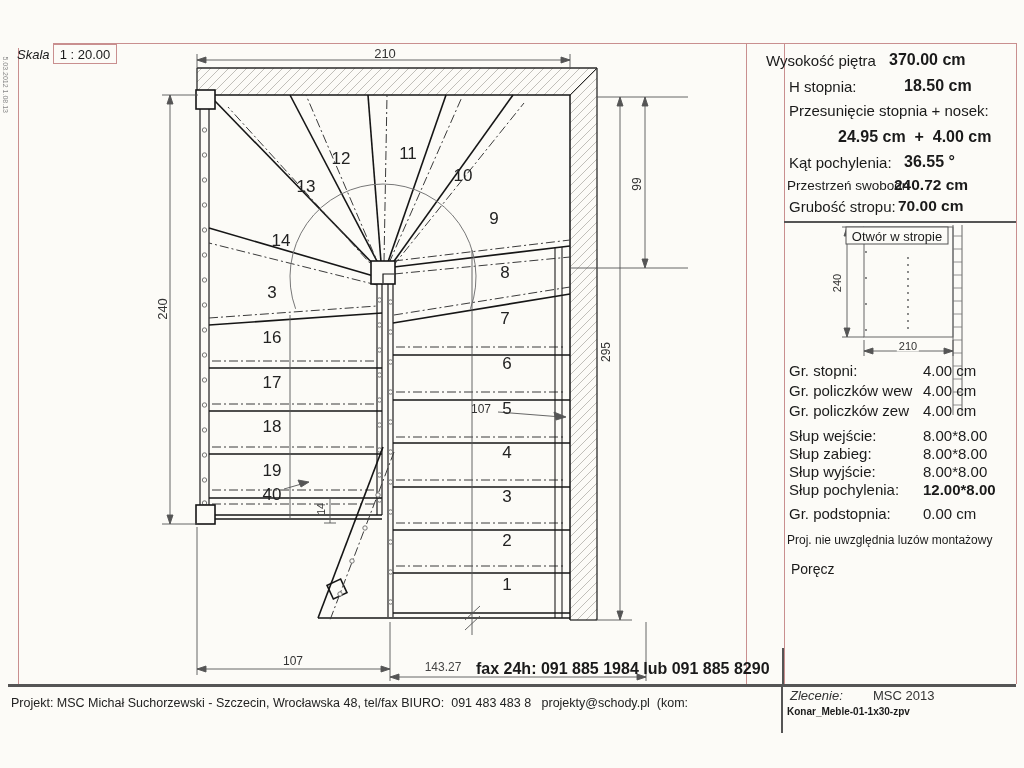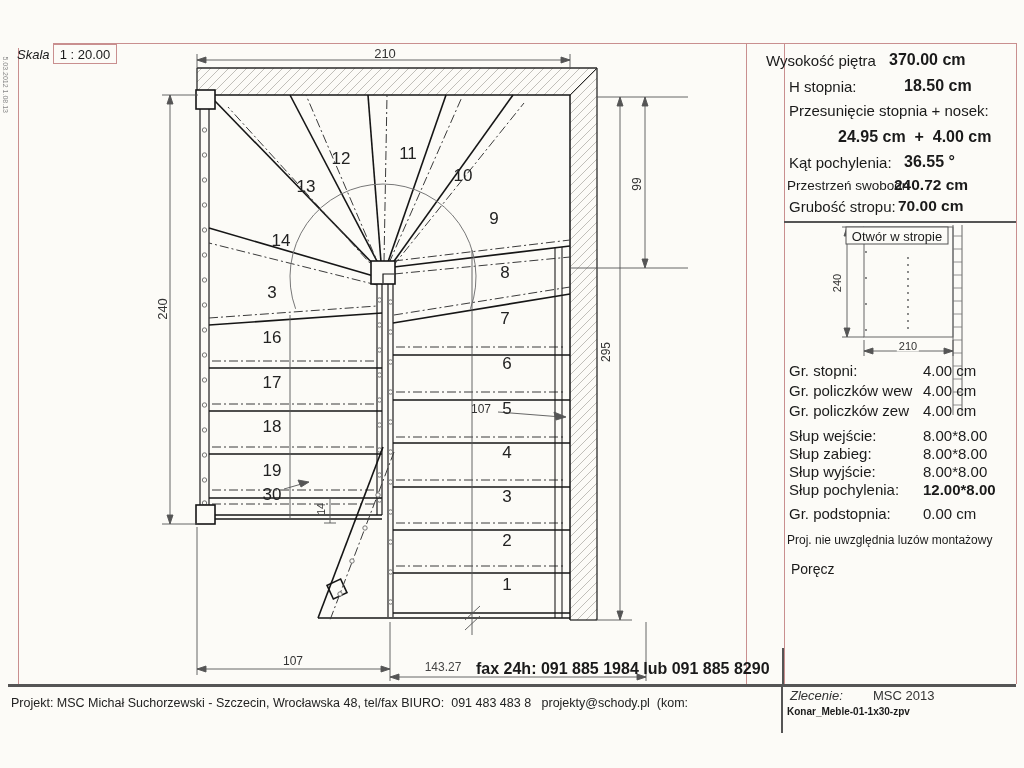--- a/index.html
+++ b/index.html
@@ -328,21 +328,21 @@
 <div class="c stepnum" style="left:463px;top:175px">10</div>
 <div class="c stepnum" style="left:408px;top:153px">11</div>
 <div class="c stepnum" style="left:341px;top:158px">12</div>
 <div class="c stepnum" style="left:306px;top:186px">13</div>
 <div class="c stepnum" style="left:281px;top:240px">14</div>
 <div class="c stepnum" style="left:272px;top:292px">3</div>
 <div class="c stepnum" style="left:272px;top:337px">16</div>
 <div class="c stepnum" style="left:272px;top:382px">17</div>
 <div class="c stepnum" style="left:272px;top:426px">18</div>
 <div class="c stepnum" style="left:272px;top:470px">19</div>
-<div class="c stepnum" style="left:272px;top:494px">30</div>
+<div class="c stepnum" style="left:272px;top:494px">40</div>
 
 <div class="c dim" style="left:385px;top:53px;font-size:13px">210</div>
 <div class="rot dim" style="left:162px;top:309px;font-size:13px">240</div>
 <div class="rot dim" style="left:637px;top:184px">99</div>
 <div class="rot dim" style="left:606px;top:352px">295</div>
 <div class="c dim" style="left:293px;top:661px">107</div>
 <div class="c dim" style="left:443px;top:667px;color:#444">143.27</div>
 <div class="c dim" style="left:481px;top:409px">107</div>
 <div class="rot dim" style="left:321px;top:509px;font-size:10.5px">14</div>
 

